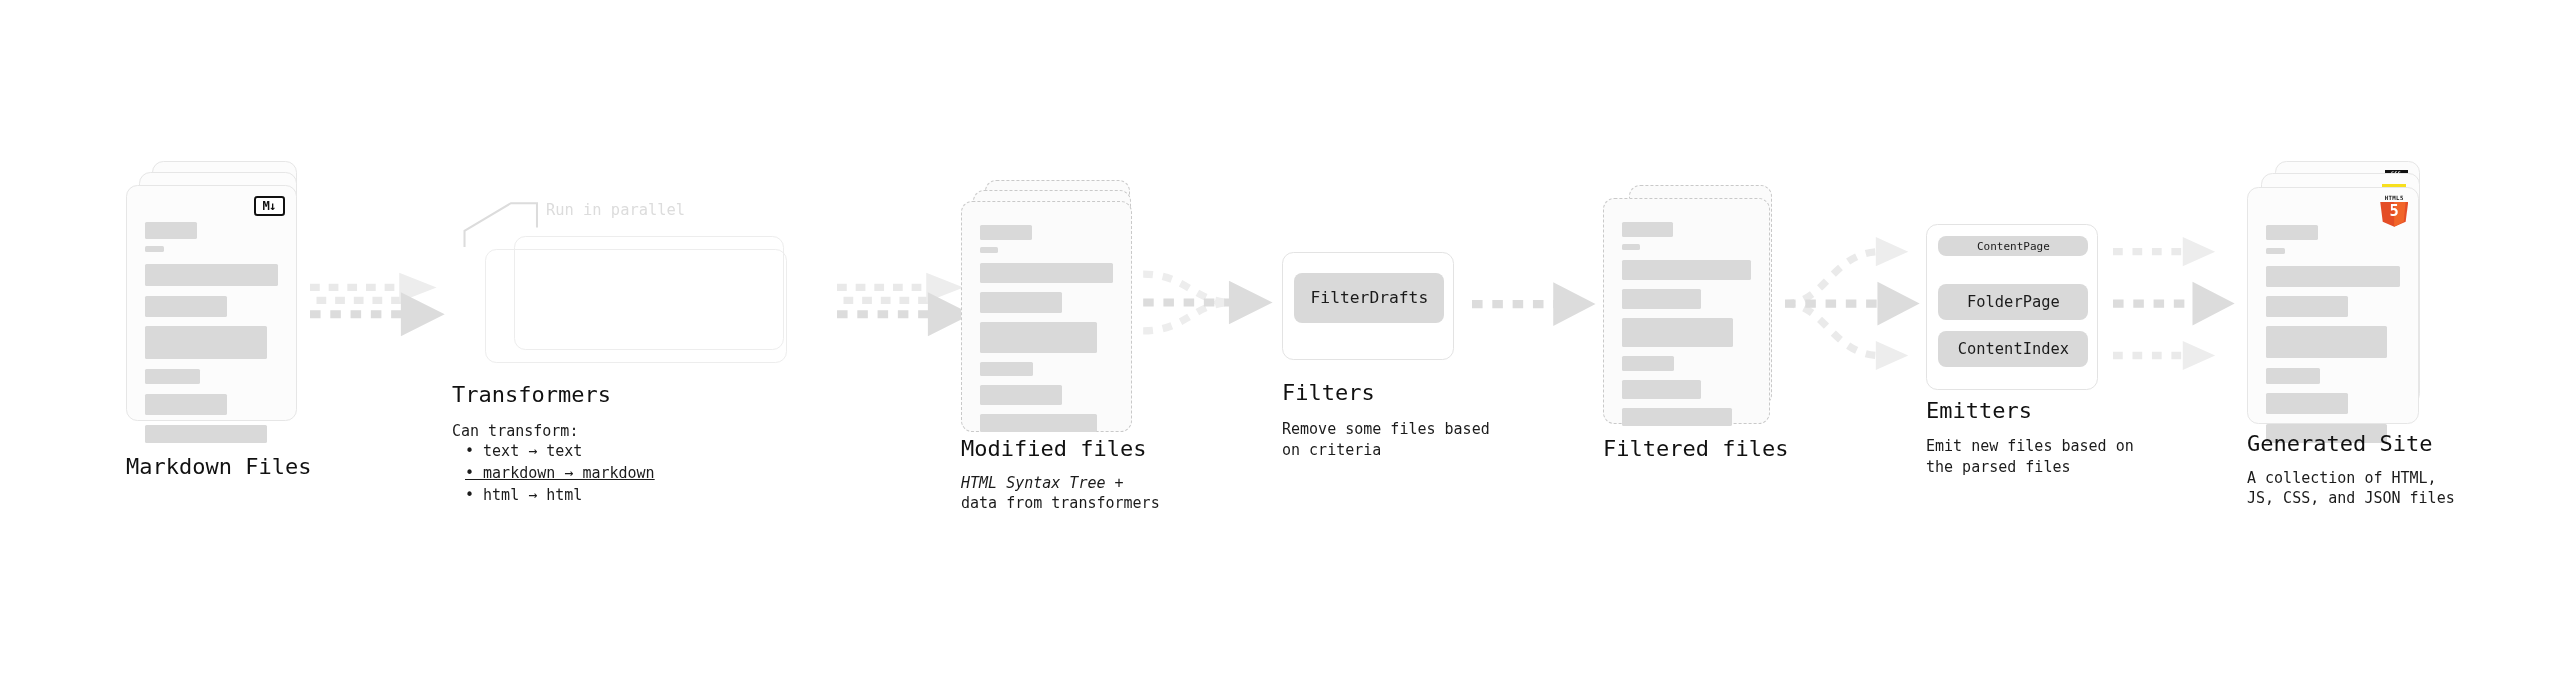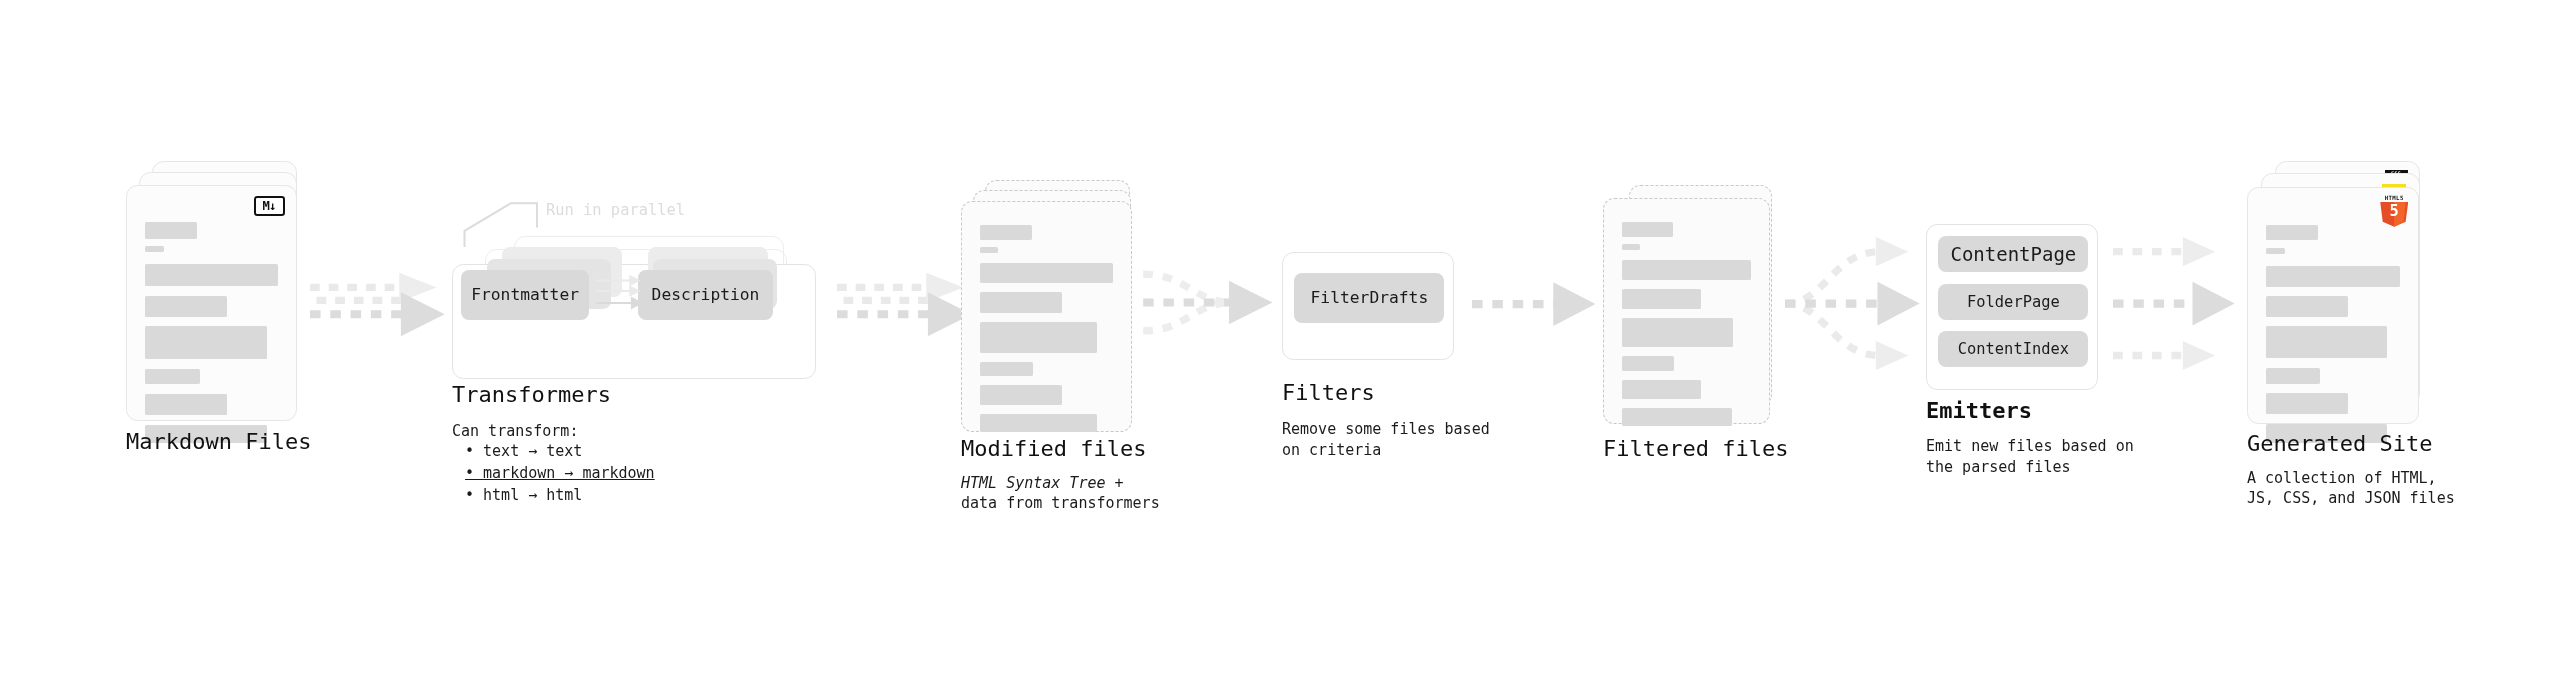--- a/index.html
+++ b/index.html
@@ -103,21 +103,21 @@
         <div class="bar" style="width:18.7px;height:6.5px;margin-bottom:11.4px;"></div>
         <div class="bar" style="width:100%;height:22px;margin-bottom:9.8px;"></div>
         <div class="bar" style="width:62%;height:21px;margin-bottom:9.8px;"></div>
         <div class="bar" style="width:92%;height:32.5px;margin-bottom:9.8px;"></div>
         <div class="bar" style="width:41%;height:15.4px;margin-bottom:9.8px;"></div>
         <div class="bar" style="width:62%;height:21px;margin-bottom:9.8px;"></div>
         <div class="bar" style="width:92%;height:18.7px;"></div>
       </div>
     </div>
   </div>
-  <div class="title" style="left:126px;top:429px;">Markdown Files</div>
+  <div class="title" style="left:126px;top:454px;">Markdown Files</div>
 
   <svg class="conn" style="left:310px;top:268px;" width="142" height="73" viewBox="0 0 175 90">
     <g stroke="#e9e9e9" stroke-width="9" stroke-dasharray="12 11" fill="none">
       <line x1="0" y1="24" x2="120" y2="24"></line>
       <line x1="8" y1="40" x2="124" y2="40"></line>
     </g>
     <g stroke="#dcdcdc" stroke-width="10" stroke-dasharray="13 12" fill="none">
       <line x1="0" y1="57" x2="122" y2="57"></line>
     </g>
     <polygon points="110,6 110,42 156,24" fill="#ededed"></polygon>
@@ -125,42 +125,20 @@
   </svg>
 
   <svg class="conn" style="left:462px;top:195px;" width="163" height="57" viewBox="0 0 200 70">
     <path d="M3,64 L3,44 L60,10 L92,10 L92,40" stroke="#dcdcdc" stroke-width="2.5" fill="none"></path>
   </svg>
   <div class="runlabel" style="left:546px;top:201px;">Run in parallel</div>
 
   <div class="node" style="left:452px;top:236px;width:374px;height:154px;">
     <div class="gbox ghost" style="left:62px;top:0px;width:270px;height:114px;"></div>
     <div class="gbox ghost" style="left:32.5px;top:13px;width:302px;height:114px;"></div>
-    <div class="gbox" style="left:0px;top:28px;width:364px;height:115px;">
-      <div class="chip ghost" style="left:49px;top:-18px;width:120px;height:50px;"></div>
-      <div class="chip ghost" style="left:195px;top:-18px;width:120px;height:50px;"></div>
-      <div class="chip ghost2" style="left:34px;top:-6.5px;width:124px;height:50px;"></div>
-      <div class="chip ghost2" style="left:200px;top:-6.5px;width:124px;height:50px;"></div>
-
-      <div class="chip" style="left:8.1px;top:4.9px;width:128px;height:50px;">Frontmatter</div>
-      <div class="chip" style="left:185px;top:4.9px;width:135px;height:50px;">Description</div>
-
-      <svg class="conn" style="left:143px;top:4.9px;" width="46" height="50" viewBox="0 0 56 62">
-        <g stroke="#eaeaea" stroke-width="2.5" fill="none">
-          <line x1="0" y1="13" x2="42" y2="13"></line>
-            <polygon points="42,8 52,13 42,18" fill="#eaeaea"></polygon>
-          <line x1="0" y1="26" x2="42" y2="26"></line>
-            <polygon points="42,21 52,26 42,31" fill="#eaeaea"></polygon>
-        </g>
-        <g stroke="#dadada" stroke-width="2.5" fill="none">
-          <line x1="0" y1="41" x2="44" y2="41"></line>
-            <polygon points="44,35 55,41 44,47" fill="#dadada"></polygon>
-        </g>
-      </svg>
-    </div>
   </div>
 
   <div class="title" style="left:452px;top:382px;">Transformers</div>
   <div class="sub" style="left:452px;top:421px;">Can transform:</div>
   <div class="sub" style="left:465px;top:441px;">• text → text</div>
   <div class="sub" style="left:465px;top:463px;text-decoration:underline;">• markdown → markdown</div>
   <div class="sub" style="left:465px;top:485px;">• html → html</div>
 
   <svg class="conn" style="left:837px;top:268px;" width="142" height="73" viewBox="0 0 175 90">
     <g stroke="#e9e9e9" stroke-width="9" stroke-dasharray="12 11" fill="none">
@@ -243,25 +221,25 @@
     </g>
     <g stroke="#dcdcdc" stroke-width="10" stroke-dasharray="13 12" fill="none">
       <line x1="0" y1="92" x2="118" y2="92"></line>
     </g>
     <polygon points="112,10 112,46 152,28" fill="#ededed"></polygon>
     <polygon points="112,138 112,174 152,156" fill="#ededed"></polygon>
     <polygon points="114,65 114,119 166,92" fill="#dcdcdc"></polygon>
   </svg>
 
   <div class="gbox" style="left:1926px;top:224px;width:172px;height:166px;">
-    <div class="chip" style="left:11.4px;top:11.4px;width:150px;height:36px;font-size:19px;">ContentPage</div>
+    <div class="chip" style="left:11.4px;top:11.4px;width:150px;height:20px;font-size:11px;">ContentPage</div>
     <div class="chip" style="left:11.4px;top:59px;width:150px;height:36px;font-size:15.4px;">FolderPage</div>
     <div class="chip" style="left:11.4px;top:106px;width:150px;height:36px;font-size:15.4px;">ContentIndex</div>
   </div>
-  <div class="title" style="left:1926px;top:398px;font-weight:bold;">Emitters</div>
+  <div class="title" style="left:1926px;top:398px;">Emitters</div>
   <div class="sub" style="left:1926px;top:436px;">Emit new files based on</div>
   <div class="sub" style="left:1926px;top:457px;">the parsed files</div>
 
   <svg class="conn" style="left:2113px;top:229px;" width="146" height="150" viewBox="0 0 180 185">
     <g stroke="#eaeaea" stroke-width="9" stroke-dasharray="12 12" fill="none">
       <line x1="0" y1="28" x2="92" y2="28"></line>
       <line x1="0" y1="156" x2="92" y2="156"></line>
     </g>
     <g stroke="#dcdcdc" stroke-width="10" stroke-dasharray="13 12" fill="none">
       <line x1="0" y1="92" x2="104" y2="92"></line>

